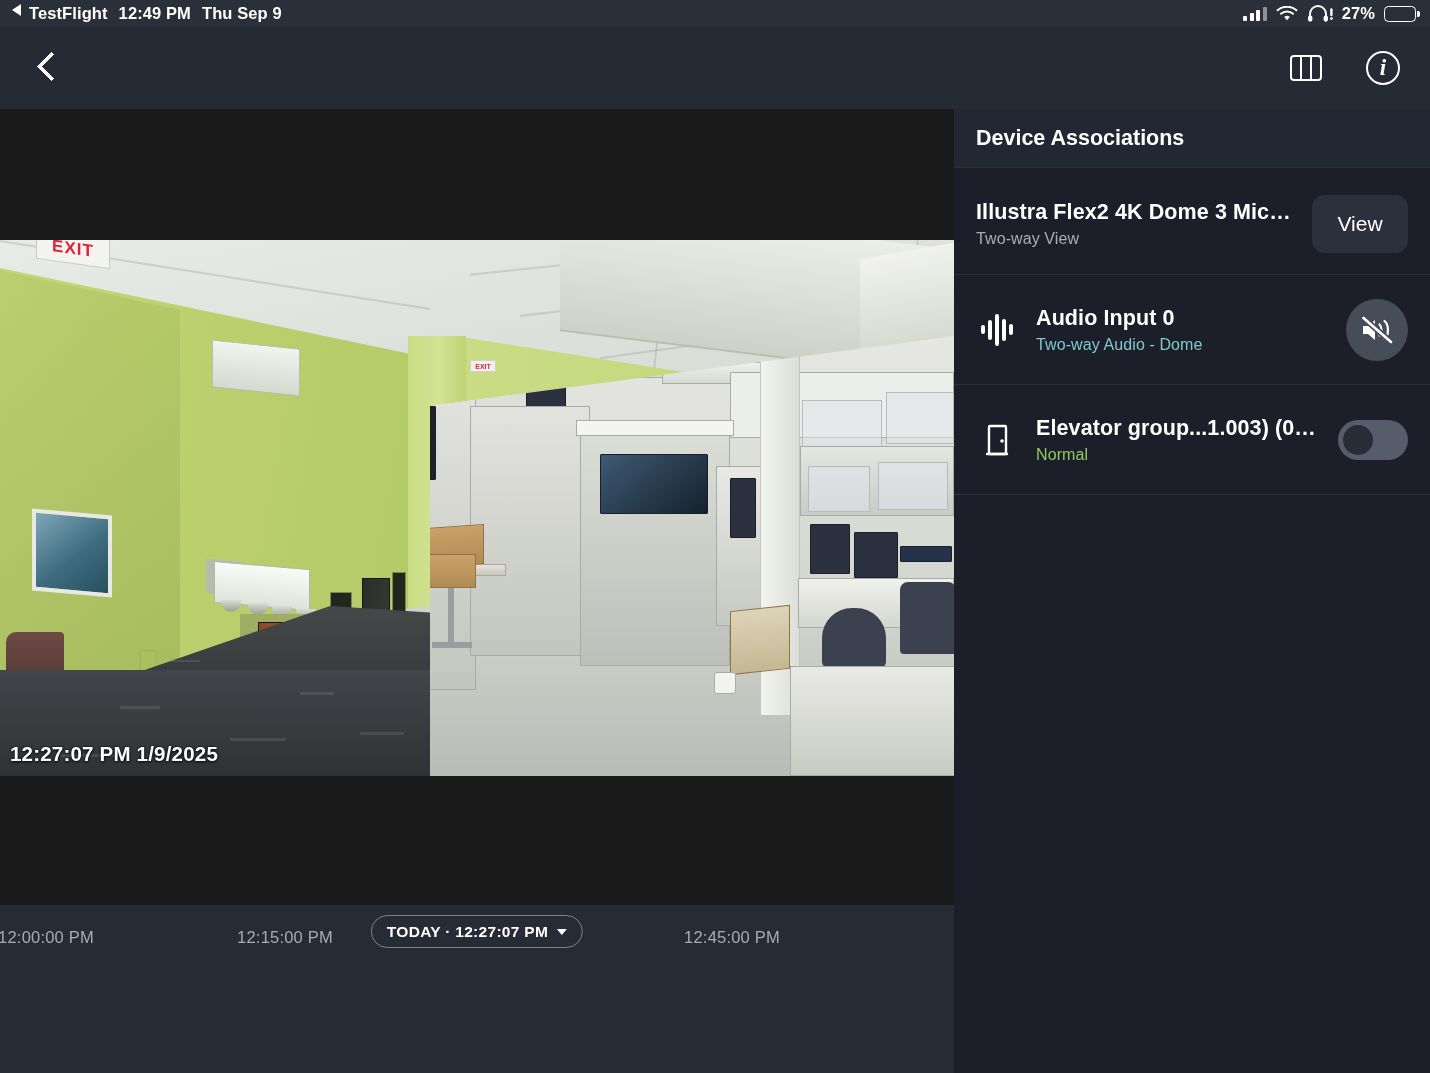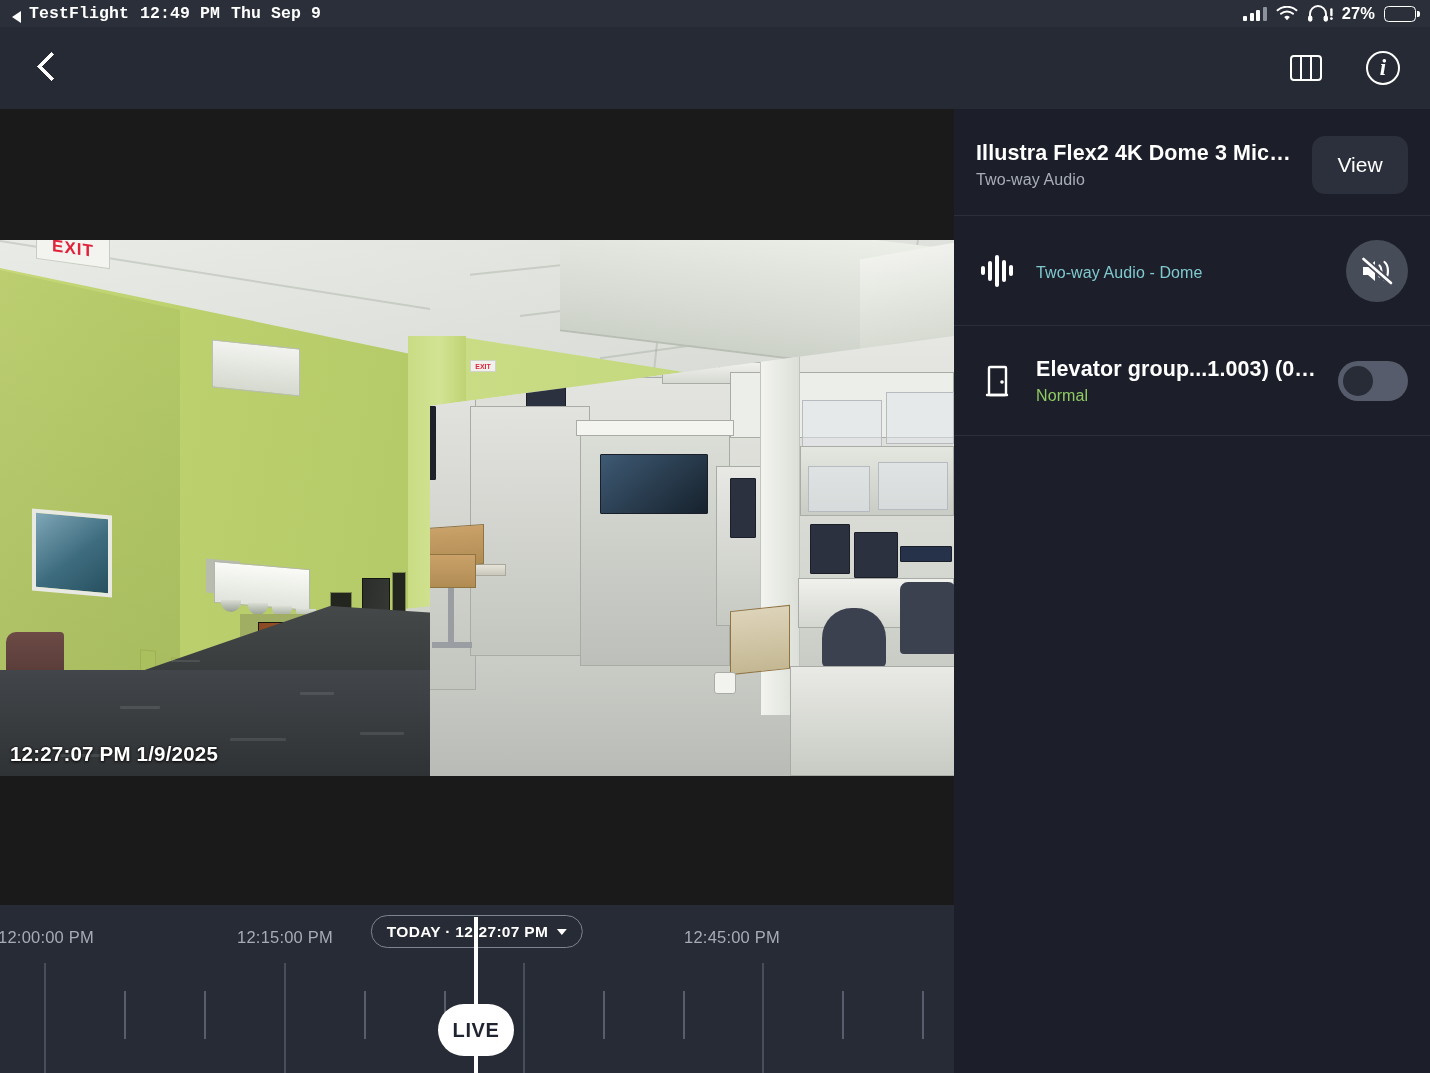--- a/index.html
+++ b/index.html
@@ -13,21 +13,21 @@
   .app { position:relative; width:1430px; height:1073px; }
 
   
   .statusbar {
     position:absolute; top:0; left:0; width:1430px; height:27px;
     background:#2b2f3a;
     display:flex; align-items:center;
     padding:0 14px 0 12px;
     font-size:16.5px; font-weight:600; letter-spacing:.1px;
   }
-  .sb-left { display:flex; align-items:flex-end; gap:11px;font-family:Liberation Mono, monospace; }
+  .sb-left { display:flex; align-items:flex-start; gap:11px; }
   .sb-back-tri {
     width:0;height:0;border-style:solid;
     border-width:6px 9px 6px 0;
     border-color:transparent #ffffff transparent transparent;
     display:inline-block; margin-right:-3px;
   }
   .sb-right { margin-left:auto; display:flex; align-items:center; gap:9px; }
   .bars { display:flex; align-items:flex-end; gap:2.5px; height:14px; }
   .bars i { width:4px; background:#fff; border-radius:1px; display:block; }
   .bars i:nth-child(1){height:5px}
@@ -459,61 +459,46 @@
     <div class="timeline">
       <div class="tl-labels">
         <div class="tl-label" style="left:46px">12:00:00 PM</div>
         <div class="tl-label" style="left:285px">12:15:00 PM</div>
         <div class="tl-label" style="left:732px">12:45:00 PM</div>
         <div class="tl-pill">
           <span>TODAY · 12:27:07 PM</span>
           <span class="caret"></span>
         </div>
       </div>
-      <div class="tl-track">
-        <div class="tick major" style="left:44px"></div>
-        <div class="tick minor" style="left:124px"></div>
-        <div class="tick minor" style="left:204px"></div>
-        <div class="tick major" style="left:284px"></div>
-        <div class="tick minor" style="left:364px"></div>
-        <div class="tick minor" style="left:444px"></div>
-        <div class="tick major" style="left:523px"></div>
-        <div class="tick minor" style="left:603px"></div>
-        <div class="tick minor" style="left:683px"></div>
-        <div class="tick major" style="left:762px"></div>
-        <div class="tick minor" style="left:842px"></div>
-        <div class="tick minor" style="left:922px"></div>
-        <div class="playhead"></div>
-
-        <div class="live-btn">LIVE</div>
-      </div>
     </div>
   </div>
 
   <div class="panel">
+    <div class="panel-head">Device Associations</div>
 
     <div class="row first">
       <div class="row-text">
         <div class="row-title">Illustra Flex2 4K Dome 3 Microphone</div>
-        <div class="row-sub sub-grey">Two-way Audio</div>
+        <div class="row-sub sub-grey">Two-way View</div>
       </div>
       <div class="view-btn">View</div>
     </div>
 
     <div class="row">
       <div class="row-icon">
         <span class="wave">
             <i></i>
             <i></i>
             <i></i>
             <i></i>
             <i></i>
           </span>
       </div>
       <div class="row-text">
+        <div class="row-title">Audio Input 0</div>
         <div class="row-sub sub-cyan">Two-way Audio - Dome</div>
       </div>
       <div class="mute-btn">
         <svg width="34" height="30" viewBox="0 0 34 30">
           <path d="M3 11h5l7-6v20l-7-6H3z" fill="#fff"></path>
           <path d="M19.5 9.5c2.6 2.2 2.6 8.8 0 11" stroke="#fff" stroke-width="2.2" fill="none" stroke-linecap="round"></path>
           <path d="M24.5 6c4.6 3.6 4.6 14.4 0 18" stroke="#fff" stroke-width="2.2" fill="none" stroke-linecap="round"></path>
           <path d="M2 1.5 32.5 28.5" stroke="#474c59" stroke-width="6" stroke-linecap="round"></path>
           <path d="M3.5 3 31 27" stroke="#fff" stroke-width="2.6" stroke-linecap="round"></path>
         </svg>

